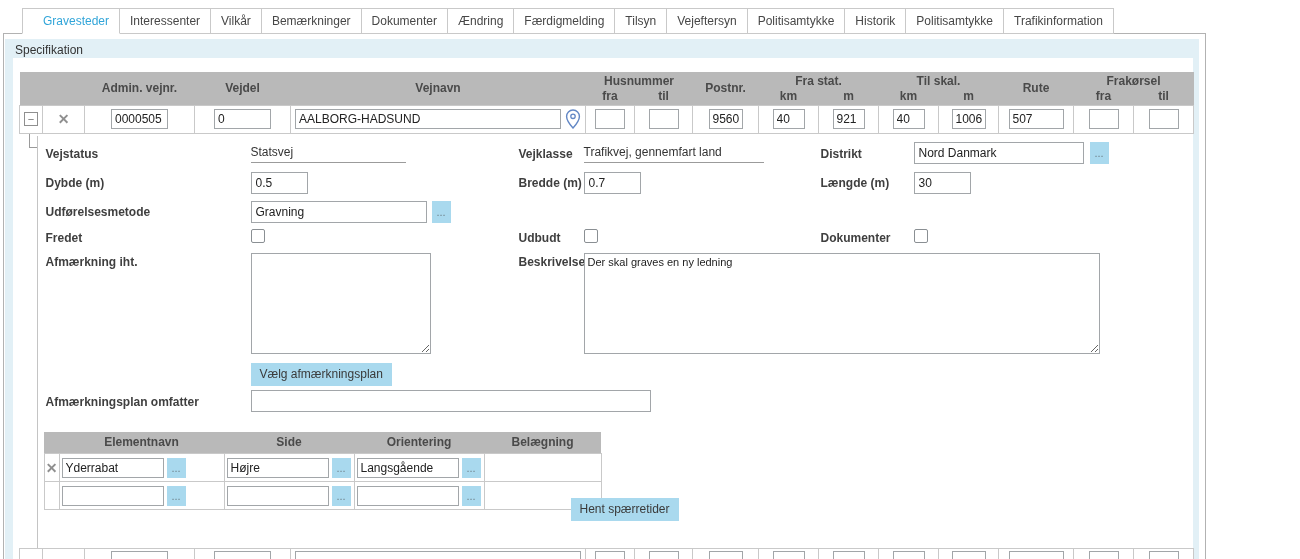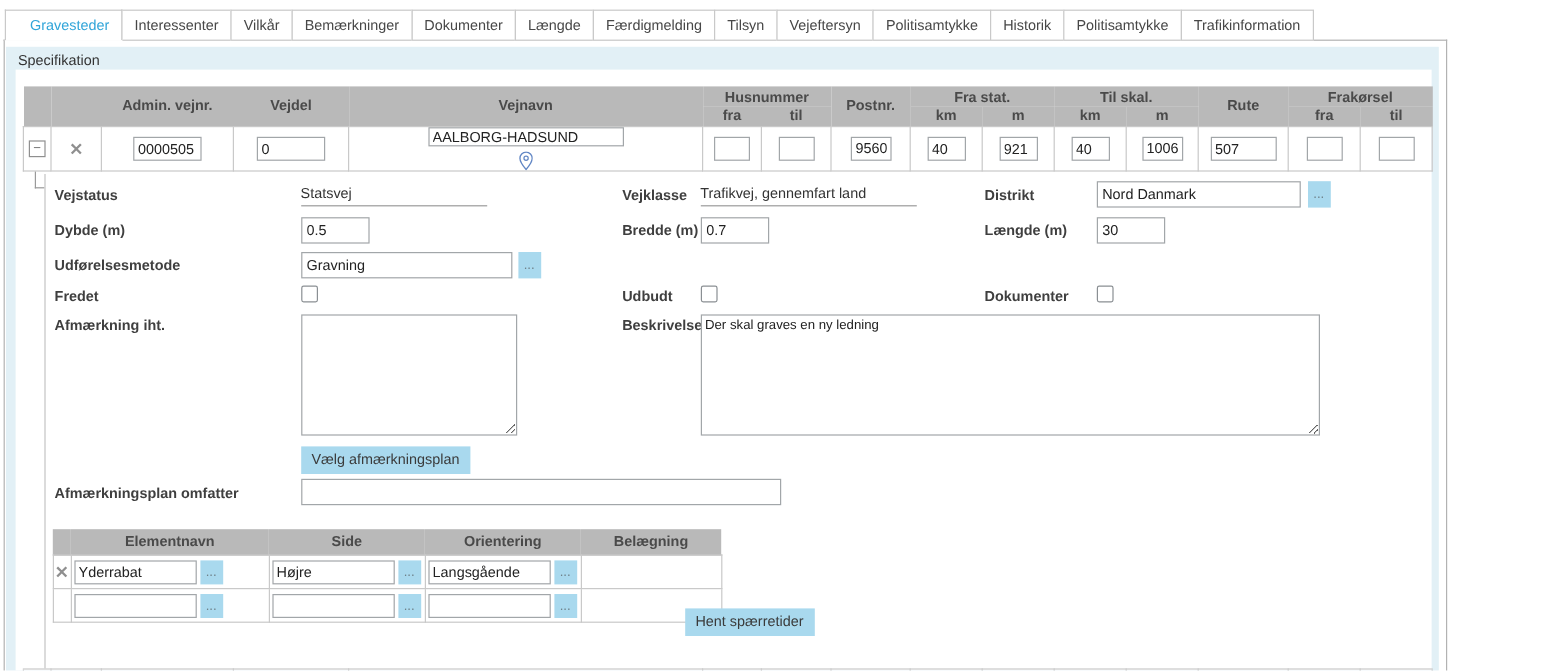--- a/index.html
+++ b/index.html
@@ -11,37 +11,37 @@
   .panel-border { position:absolute; left:3px; top:33px; width:1203px; height:526px;
                   border:1px solid #b2b2b2; border-bottom:none; background:#fff; }
   .blue-frame   { position:absolute; left:5px; top:39px; width:1194px; height:520px; background:#e2f0f6; }
   .white-content{ position:absolute; left:13px; top:58px; width:1180px; height:501px; background:#fff; }
   .spec-title   { position:absolute; left:15px; top:43px; font-size:12px; color:#333; }
 
   
   .tabbar { position:absolute; left:4px; top:8px; display:flex; z-index:6; }
   .tab { height:26px; line-height:24px; padding:0 10px; background:#fff; color:#474747;
          border:1px solid #c9c9c9; margin-left:-1px; cursor:default; white-space:nowrap; }
-  .tab:first-child { margin-left:0;padding-left:20px; }
+  .tab:first-child { margin-left:18px;padding-left:20px; }
   .tab.active { color:#31a5d9; border-bottom-color:#fff; position:relative; z-index:7; }
 
   
   table.grid { position:absolute; left:19px; top:72px; width:1174px;
                border-collapse:collapse; table-layout:fixed; }
   table.grid th { background:#b9b9b9; color:#4a4a4a; font-weight:bold; font-size:12px;
                   border:none; padding:0; text-align:center; }
   table.grid tr.h1 th { height:17px; vertical-align:bottom; padding-bottom:1px; }
   table.grid tr.h1 th[rowspan] { vertical-align:middle; padding-bottom:0; }
   table.grid tr.h2 th { height:16px; vertical-align:top; }
   table.grid td { border:1px solid #c9c9c9; height:28px; padding:0; text-align:center; vertical-align:middle; }
   table.grid tr.detail-row > td { border-left:none; border-right:none; border-top:none; text-align:left; }
   .cin { height:20px; border:1px solid #a2a6a9; font-family:"Liberation Sans",sans-serif;
          font-size:12px; color:#222; padding:0 3px; background:#fff; }
   .w57{width:57px;} .w30{width:30px;} .w34{width:34px;} .w32{width:32px;} .w55{width:55px;}
-  .vejnavn-cell { display:flex; align-items:center; padding:0 4px; gap:4px;flex-direction:column; }
+  .vejnavn-cell { display:flex; align-items:center; padding:0 4px; gap:4px; }
   .vejnavn-cell .cin { flex:1; }
   .pin { flex:0 0 16px; height:20px; cursor:pointer; }
   .minus-box { display:inline-block; width:14px; height:14px; line-height:12px; border:1px solid #8f8f8f;
                color:#6f6f6f; font-size:11px; text-align:center; background:#fff; cursor:pointer; }
   .xdel { color:#8f8f8f; font-weight:bold; font-size:14px; cursor:pointer; }
 
   
   .detail-wrap { position:relative; height:414px; }
   .tree-l { position:absolute; left:9px; top:0; width:8px; height:14px;
             border-left:1px solid #9a9a9a; border-bottom:1px solid #9a9a9a; }
@@ -84,21 +84,21 @@
   <div class="blue-frame"></div>
   <div class="spec-title">Specifikation</div>
   <div class="white-content"></div>
 
   <div class="tabbar">
     <div class="tab active">Gravesteder</div>
     <div class="tab">Interessenter</div>
     <div class="tab">Vilkår</div>
     <div class="tab">Bemærkninger</div>
     <div class="tab">Dokumenter</div>
-    <div class="tab">Længde</div>
+    <div class="tab">Ændring</div>
     <div class="tab">Færdigmelding</div>
     <div class="tab">Tilsyn</div>
     <div class="tab">Vejeftersyn</div>
     <div class="tab">Politisamtykke</div>
     <div class="tab">Historik</div>
     <div class="tab">Politisamtykke</div>
     <div class="tab">Trafikinformation</div>
   </div>
 
   <table class="grid">

